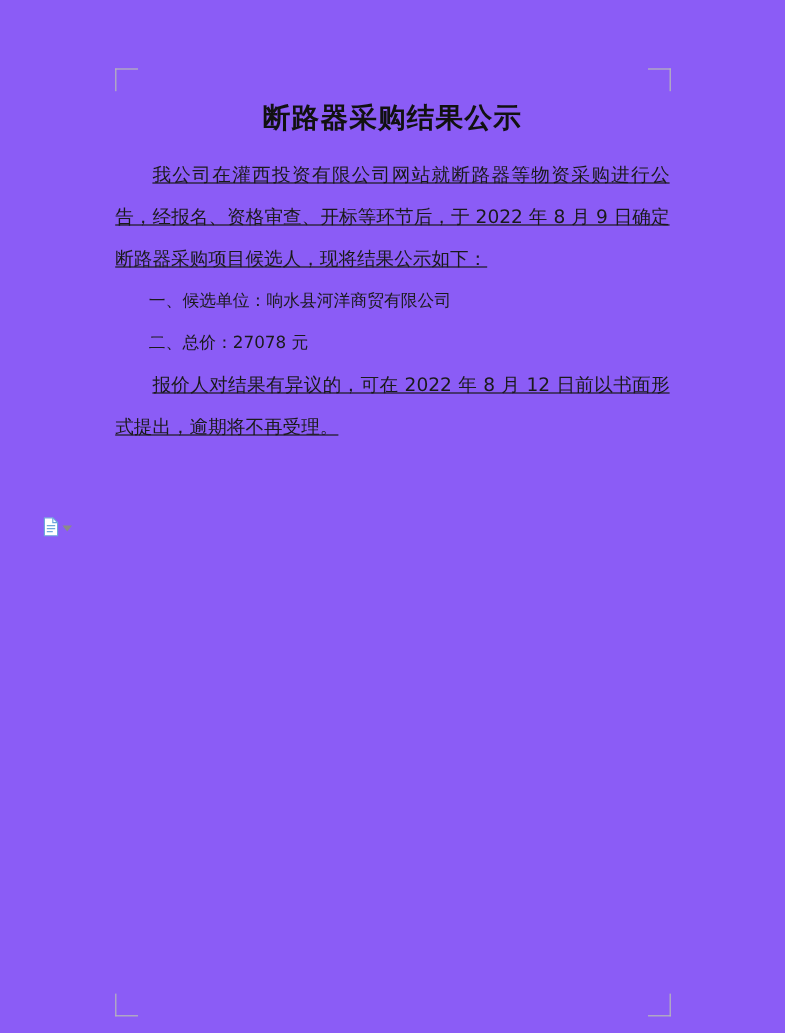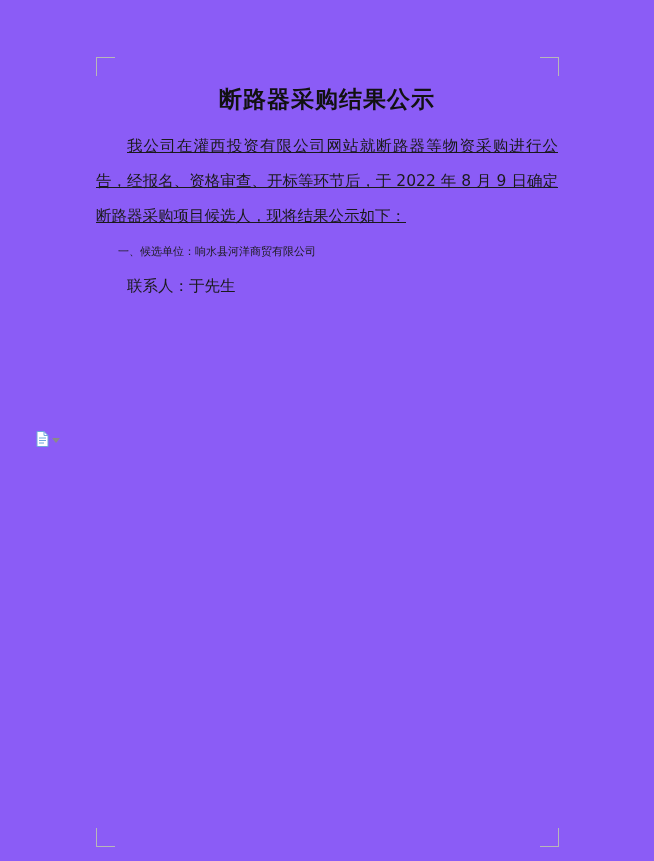--- a/index.html
+++ b/index.html
@@ -88,21 +88,21 @@
     line-height: 35px;
     text-indent: 2em;
     margin: 0;
     text-align: justify;
     color: #1a1a1a;
     font-family: "DejaVu Sans", "Liberation Sans", sans-serif;
     text-decoration: underline;
   }
 
   .para-item {
-    font-size: 11px;
+    font-size: 14px;
     line-height: 35px;
     text-indent: 2em;
     margin: 0;
     color: #1a1a1a;
     font-family: "DejaVu Sans", "Liberation Sans", sans-serif;
   }
 
   .contact-line {
     font-size: 15.5px;
     line-height: 35px;
@@ -146,23 +146,24 @@
   <div class="mark mark-br"></div>
 
   <div class="content">
 
     <h1 class="doc-title">断路器采购结果公示</h1>
 
     <p class="para">我公司在灌西投资有限公司网站就断路器等物资采购进行公告，经报名、资格审查、开标等环节后，于 2022 年 8 月 9 日确定断路器采购项目候选人，现将结果公示如下：</p>
 
     <p class="para-item">一、候选单位：响水县河洋商贸有限公司</p>
 
+    <p class="para-item">二、总价：27078 元</p>
 
+    <p class="para">报价人对结果有异议的，可在 2022 年 8 月 12 日前以书面形式提出，逾期将不再受理。</p>
 
-    <p class="contact-line">联系人：于先生</p>
 
 
 
   </div>
 
   <div class="doc-icon-wrap">
     <span class="doc-icon">
       <svg width="13" height="16" viewBox="0 0 13 16" xmlns="http://www.w3.org/2000/svg">
         <path d="M1 0.5 H8 L12 4.5 V15.5 H1 Z" fill="#ffffff" stroke="#6fa8dc" stroke-width="1"></path>
         <path d="M8 0.5 V4.5 H12" fill="none" stroke="#6fa8dc" stroke-width="1"></path>

